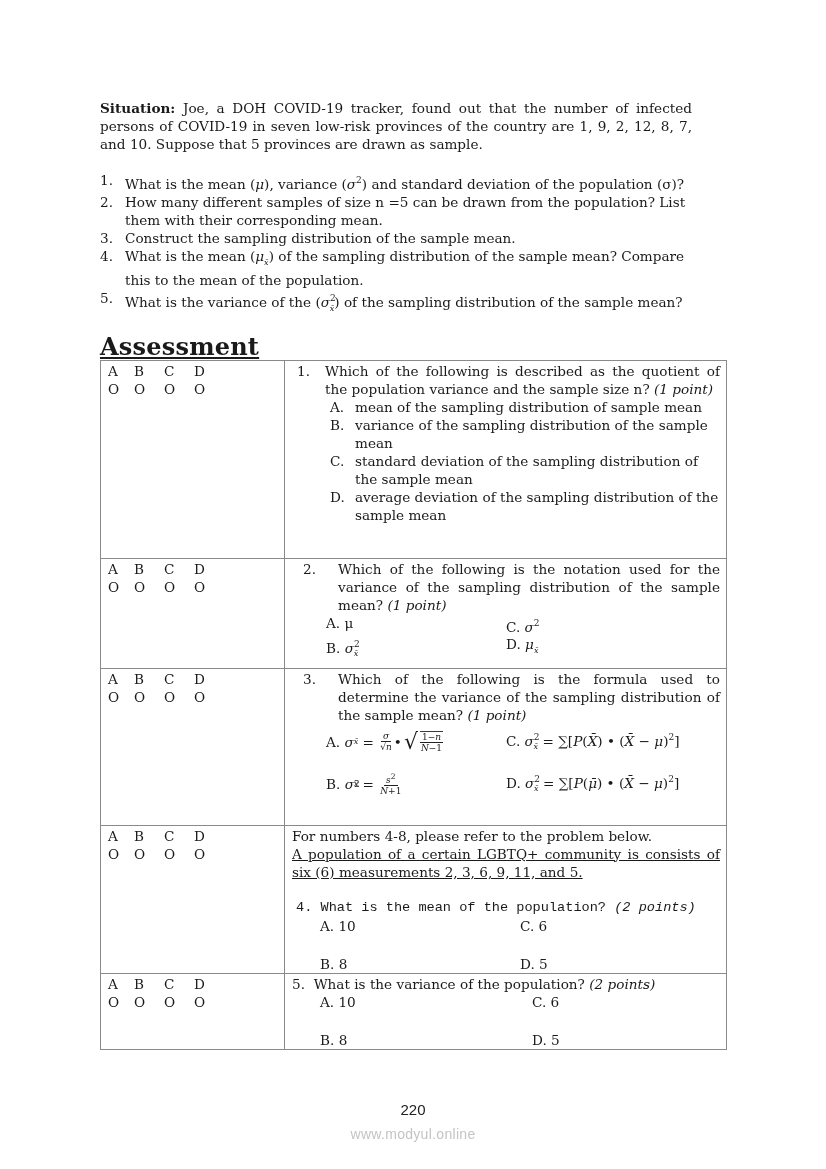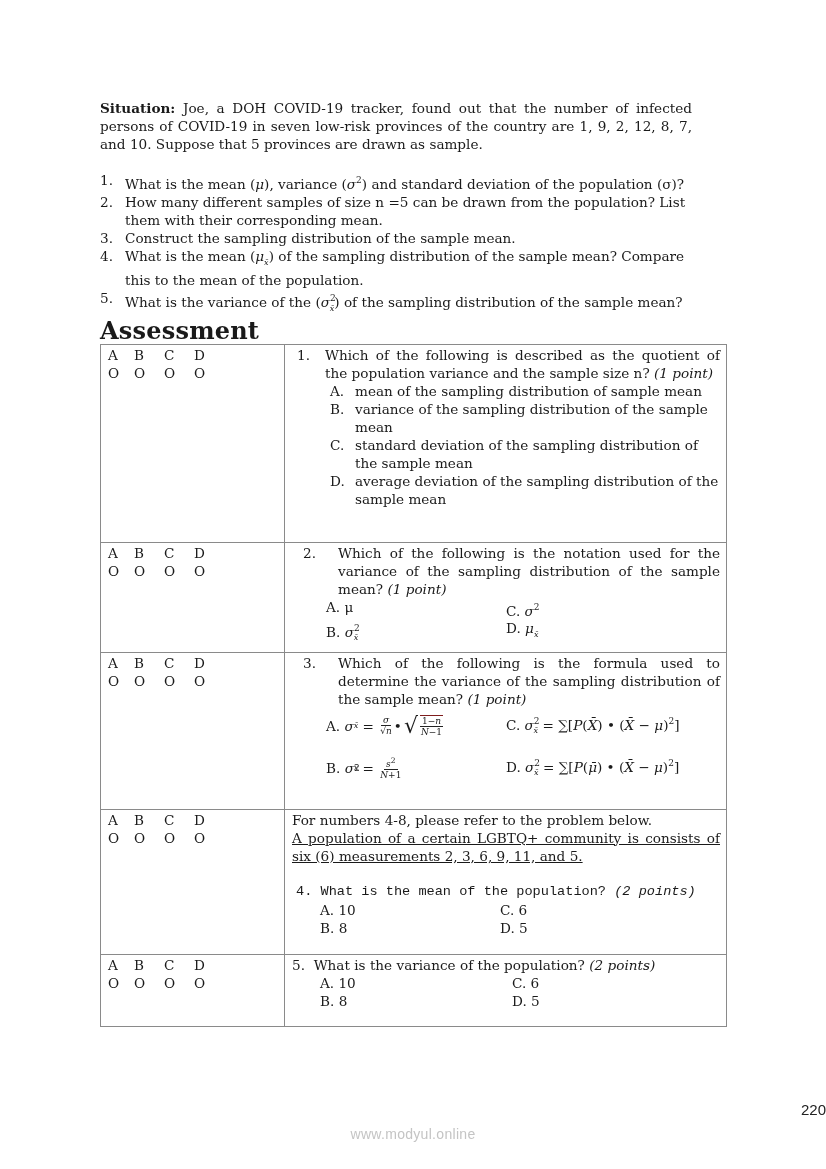--- a/index.html
+++ b/index.html
@@ -4,43 +4,43 @@
 <style>
   html, body { margin: 0; padding: 0; background: #ffffff; }
   body { width: 826px; height: 1169px; position: relative; overflow: hidden;
          font-family: "DejaVu Serif", "Liberation Serif", serif; color: #1a1a1a; }
   .page { position: absolute; left: 100px; top: 99px; width: 592px; font-size: 13.6px; line-height: 18px; }
   .situation { text-align: justify; margin: 0; }
   .situation b { font-weight: bold; }
   .qlist { margin: 18px 0 0 0; padding: 0; list-style: none; }
   .qlist li { position: relative; padding-left: 25px; }
   .qlist li .num { position: absolute; left: 0; top: 0; }
-  .title { font-size: 24px; font-weight: bold; line-height: 26px; margin-top: 0px; letter-spacing: 0.2px; }
+  .title { font-size: 24px; font-weight: bold; text-decoration: underline; line-height: 26px; margin-top: 16px; letter-spacing: 0.2px; }
   .direction { text-align: justify; margin: 2px 0 0 0; }
   .direction .lbl { font-weight: bold; font-style: italic; }
   table.items { border-collapse: collapse; width: 627px; margin-top: 0px; }
   table.items td { border: 1.3px solid #8a8a8a; vertical-align: top; padding: 0; }
   td.ans { width: 176px; padding: 1px 0 0 7px !important; }
   .letters, .bubbles { display: flex; }
   .letters span, .bubbles span { display: inline-block; width: 30px; }
   .letters span:first-child, .bubbles span:first-child { width: 26px; }
   td.q { padding: 1px 6px 0 7px !important; }
   .qline { display: flex; }
   .qline .n { width: 28px; flex: none; padding-left: 5px; }
   .qline .t { flex: 1; text-align: justify; }
   .choice { display: flex; padding-left: 38px; }
   .choice .cl { width: 25px; flex: none; }
   .pts { font-style: italic; }
   .grid2 { display: grid; grid-template-columns: 180px 1fr; padding-left: 33px; }
-  .grid2b { display: grid; grid-template-columns: 180px 1fr; padding-left: 28px; }
+  .grid2b { display: grid; grid-template-columns: 180px 1fr; padding-left: 28px; gap: 20px; }
   .up { font-size: 9px; vertical-align: super; }
   .dn { font-size: 8px; vertical-align: sub; }
   .frac { display: inline-flex; flex-direction: column; align-items: center; vertical-align: middle; font-size: 9px; line-height: 10px; margin: 0 2px; }
   .frac .nu { border-bottom: 1px solid #222; padding: 0 2px; }
-  .footer-num { position: absolute; top: 1101px; left: 0; width: 826px; text-align: right;
+  .footer-num { position: absolute; top: 1101px; left: 0; width: 826px; text-align: center;
                 font-family: "Liberation Sans", sans-serif; font-size: 15px; color: #222; }
   .footer-url { position: absolute; top: 1126px; left: 0; width: 826px; text-align: center;
                 font-family: "Liberation Sans", sans-serif; font-size: 14px; color: #c4c4c4; letter-spacing: 0.3px; }
 </style>
 </head>
 <body>
 
 <div class="page">
 
   <p class="situation"><b>Situation:</b><span> Joe, a DOH COVID-19 tracker, found out that the number of infected persons of COVID-19 in seven low-risk provinces of the country are 1, 9, 2, 12, 8, 7, and 10. Suppose that 5 provinces are drawn as sample.</span></p>

